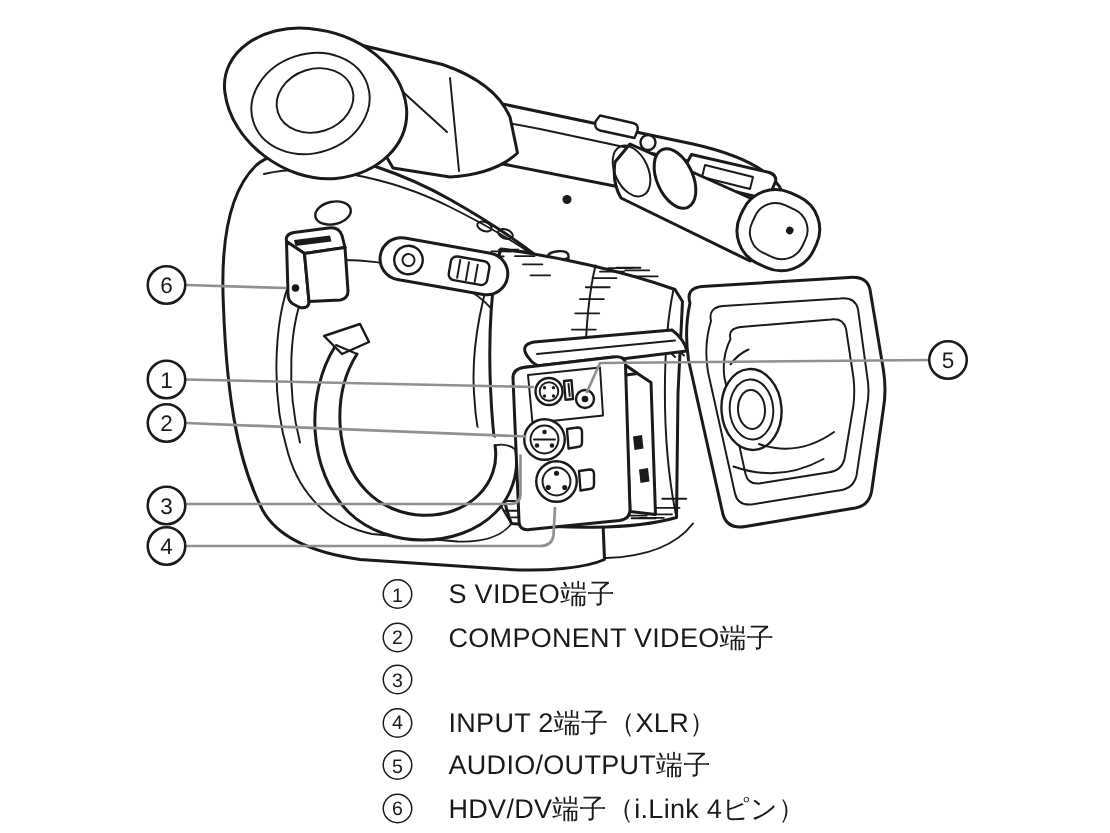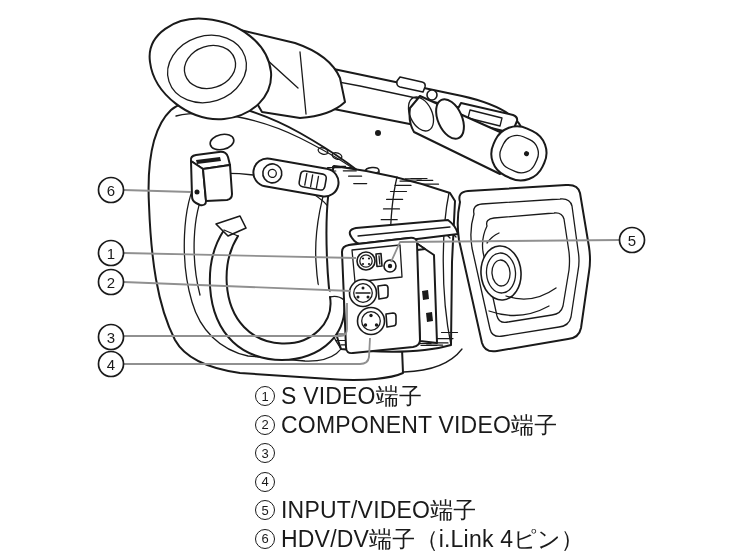--- a/index.html
+++ b/index.html
@@ -27,21 +27,21 @@
     position:absolute; left:255px; top:383px;
     display:flex; flex-direction:column;
   }
   .legend-row { display:flex; align-items:flex-start; height:28.5px; }
   .legend-num {
     flex:0 0 auto; width:20px; height:20px; margin-top:3px;
     border:1.7px solid var(--ink); border-radius:50%;
     display:flex; align-items:center; justify-content:center;
     font-size:13px; line-height:1;
   }
-  .legend-label { margin-left:6px; font-size:23px; line-height:27px; letter-spacing:0.2px; white-space:nowrap; }
+  .legend-label { margin-left:24px; font-size:18px; line-height:27px; letter-spacing:0.2px; white-space:nowrap; }
 </style>
 </head>
 <body>
 
 <div class="page">
 
   <svg width="740" height="555" viewBox="0 0 740 555">
 
     <g>
       <path class="s" d="M233,63 Q258,54 286,59 L462,96 Q502,105 517,121 Q526,131 520,141 L504,149 Q468,136 430,128 L278,98 Q248,92 236,83 Q227,73 233,63 Z"></path>
@@ -278,23 +278,24 @@
     </div>
     <div class="legend-row">
       <span class="legend-num">2</span>
       <span class="legend-label">COMPONENT VIDEO端子</span>
     </div>
     <div class="legend-row">
       <span class="legend-num">3</span>
     </div>
     <div class="legend-row">
       <span class="legend-num">4</span>
+      <span class="legend-label">INPUT 2端子（XLR）</span>
     </div>
     <div class="legend-row">
       <span class="legend-num">5</span>
-      <span class="legend-label">INPUT/VIDEO端子</span>
+      <span class="legend-label">AUDIO/OUTPUT端子</span>
     </div>
     <div class="legend-row">
       <span class="legend-num">6</span>
       <span class="legend-label">HDV/DV端子（i.Link 4ピン）</span>
     </div>
   </div>
 </div>
 
 </body></html>

